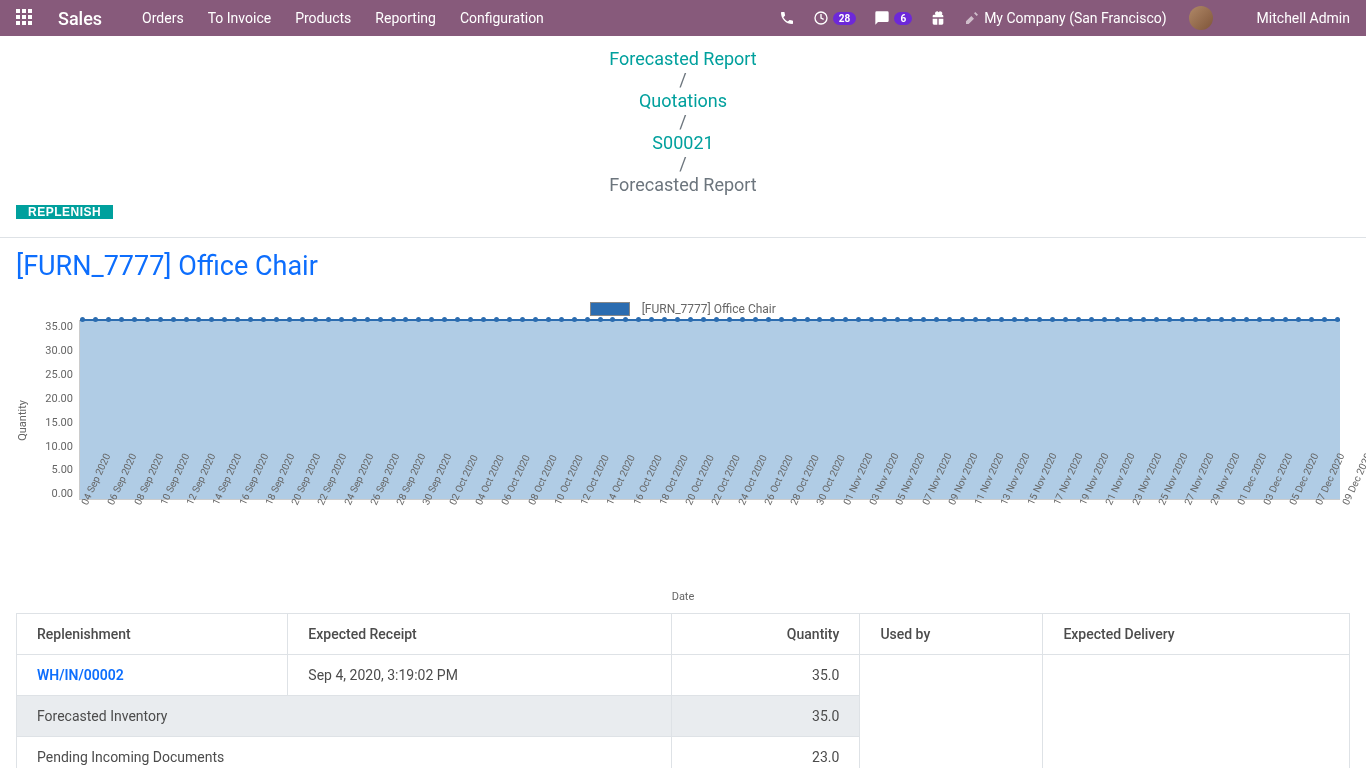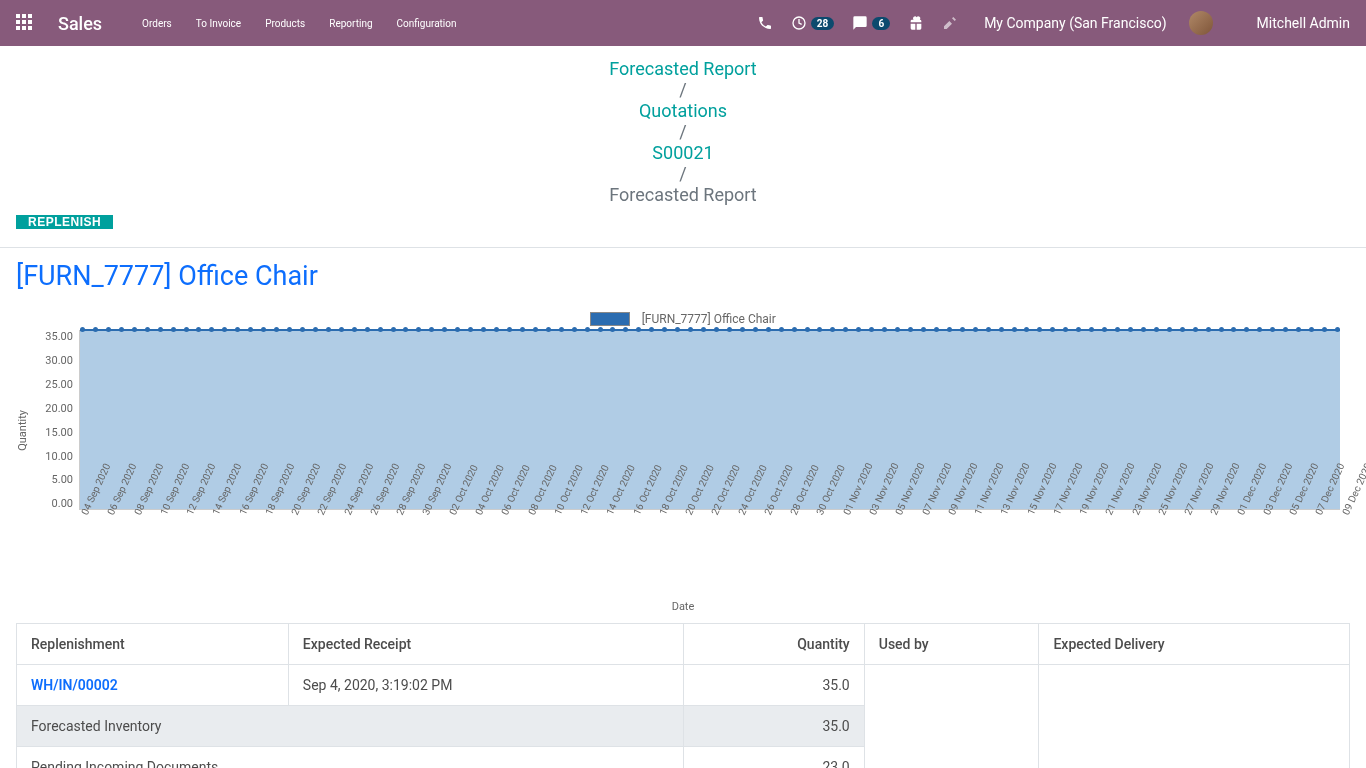--- a/index.html
+++ b/index.html
@@ -1,25 +1,25 @@
 <!DOCTYPE html>
 <html><head>
 <meta charset="utf-8">
 <style>
 * { box-sizing: border-box; margin: 0; padding: 0; }
 body { font-family: -apple-system, BlinkMacSystemFont, "Segoe UI", Roboto, "Helvetica Neue", Arial, sans-serif; font-size: 14px; color: #4c4c4c; background: #fff; }
-.navbar { background: #875a7b; height: 46px; display: flex; align-items: center; padding: 16px 16px; color: #fff; }
+.navbar { background: #875a7b; height: 36px; display: flex; align-items: center; padding: 16px 16px; color: #fff; }
 .navbar .apps-icon { width: 18px; height: 18px; display: grid; grid-template-columns: repeat(3, 4px); grid-template-rows: repeat(3, 4px); gap: 2px; cursor: pointer; }
 .navbar .apps-icon span { background: #fff; }
 .navbar .brand { font-size: 18px; font-weight: 500; margin-left: 24px; margin-right: 40px; }
-.navbar .menu-item { color: #fff; font-size: 10px; margin-right: 24px; cursor: pointer; }
+.navbar .menu-item { color: #fff; font-size: 14px; margin-right: 24px; cursor: pointer; }
 .navbar .spacer { flex: 1; }
 .navbar .icon-btn { color: #fff; margin-left: 18px; cursor: pointer; display: flex; align-items: center; position: relative; }
-.navbar .badge { background: #0c4a6e; color: #fff; font-size: 10px; font-weight: bold; border-radius: 10px; padding: 1px 6px; margin-left: 4px; min-width: 18px; text-align:right; }
-.navbar .company { color: #fff; margin-left: 26px; cursor: pointer; }
+.navbar .badge { background: #6d28d9; color: #fff; font-size: 10px; font-weight: bold; border-radius: 10px; padding: 1px 6px; margin-left: 4px; min-width: 18px; text-align:right; }
+.navbar .company { color: #fff; margin-left: 4px; cursor: pointer; }
 .navbar .user { display: flex; align-items: center; margin-left: 22px; cursor: pointer; gap: 36px; }
 .navbar .avatar { width: 24px; height: 24px; border-radius: 50%; background: linear-gradient(135deg,#b08968,#7f5539); margin-right: 8px; }
 .subheader { padding: 12px 16px 6px; }
 .breadcrumbs { font-size: 18px; display: flex; align-items: center; flex-wrap: wrap; flex-direction: column; }
 .breadcrumbs .crumb { color: #00a09d; cursor: pointer; }
 .breadcrumbs .crumb.active { color: #6c757d; cursor: default; }
 .breadcrumbs .sep { color: #6c757d; margin: 0 8px; }
 .btn-replenish { background: #00a09d; color: #fff; border: none; padding: 0 12px; font-size: 12px; font-weight: 600; letter-spacing: 0.5px; cursor: pointer; margin-top: 10px; text-transform: uppercase; }
 .divider { border-bottom: 1px solid #dee2e6; margin-top: 12px; }
 .content { padding: 12px 16px 0; }
@@ -38,21 +38,21 @@
 .plot-area { position: absolute; left: 48px; right: 10px; top: 0; bottom: 20px; border-left: 1px solid #ccc; border-bottom: 1px solid #ccc; background: linear-gradient(to top, rgba(0,0,0,0.02) 1px, transparent 1px); }
 .area-fill { position: absolute; left: 0; right: 0; top: 0; bottom: 0; background: #a7c6e2; opacity: 0.9; }
 .series-line { position: absolute; left: 0; right: 0; top: -1px; border-top: 2px solid #2b6cb0; }
 .dots { position:absolute; left:0; right:0; top:-3px; display:flex; justify-content:space-between; }
 .dots span { width:5px; height:5px; border-radius:50%; background:#2b6cb0; }
 .y-ticks { position: absolute; left: 0; top: 0; bottom: 20px; width: 46px; display: flex; flex-direction: column-reverse; justify-content: space-between; text-align: right; font-size: 11px; color: #666; padding-right: 4px; }
 .x-ticks { position: absolute; left: 48px; right: 10px; bottom: -42px; height: 60px; display:flex; justify-content:space-between; }
 .x-tick { font-size: 10px; color: #666; transform: rotate(-65deg); transform-origin: top left; white-space: nowrap; width: 0; }
 .x-axis-label { text-align: center; font-size: 11px; color: #666; margin-top: 70px; }
 .data-table { width: 100%; border-collapse: collapse; margin-top: 10px; }
-.data-table th, .data-table td { border: 1px solid #dee2e6; padding: 12px 14px; text-align: left; font-size: 14px; }
+.data-table th, .data-table td { border: 1px solid #dee2e6; padding: 12px 20px; text-align: left; font-size: 14px; }
 .data-table th { font-weight: 500; color: #4c4c4c; background:#fff; }
 .data-table .num { text-align: right; }
 .data-table .link { color: #0d6efd; font-weight: 600; cursor: pointer; }
 .data-table .shaded td { background: #e9ecef; font-weight: 400; }
 .data-table .side-cell { vertical-align: top; }
 svg.icon { width: 16px; height: 16px; fill: #fff; }
 </style>
 </head>
 <body>
 

